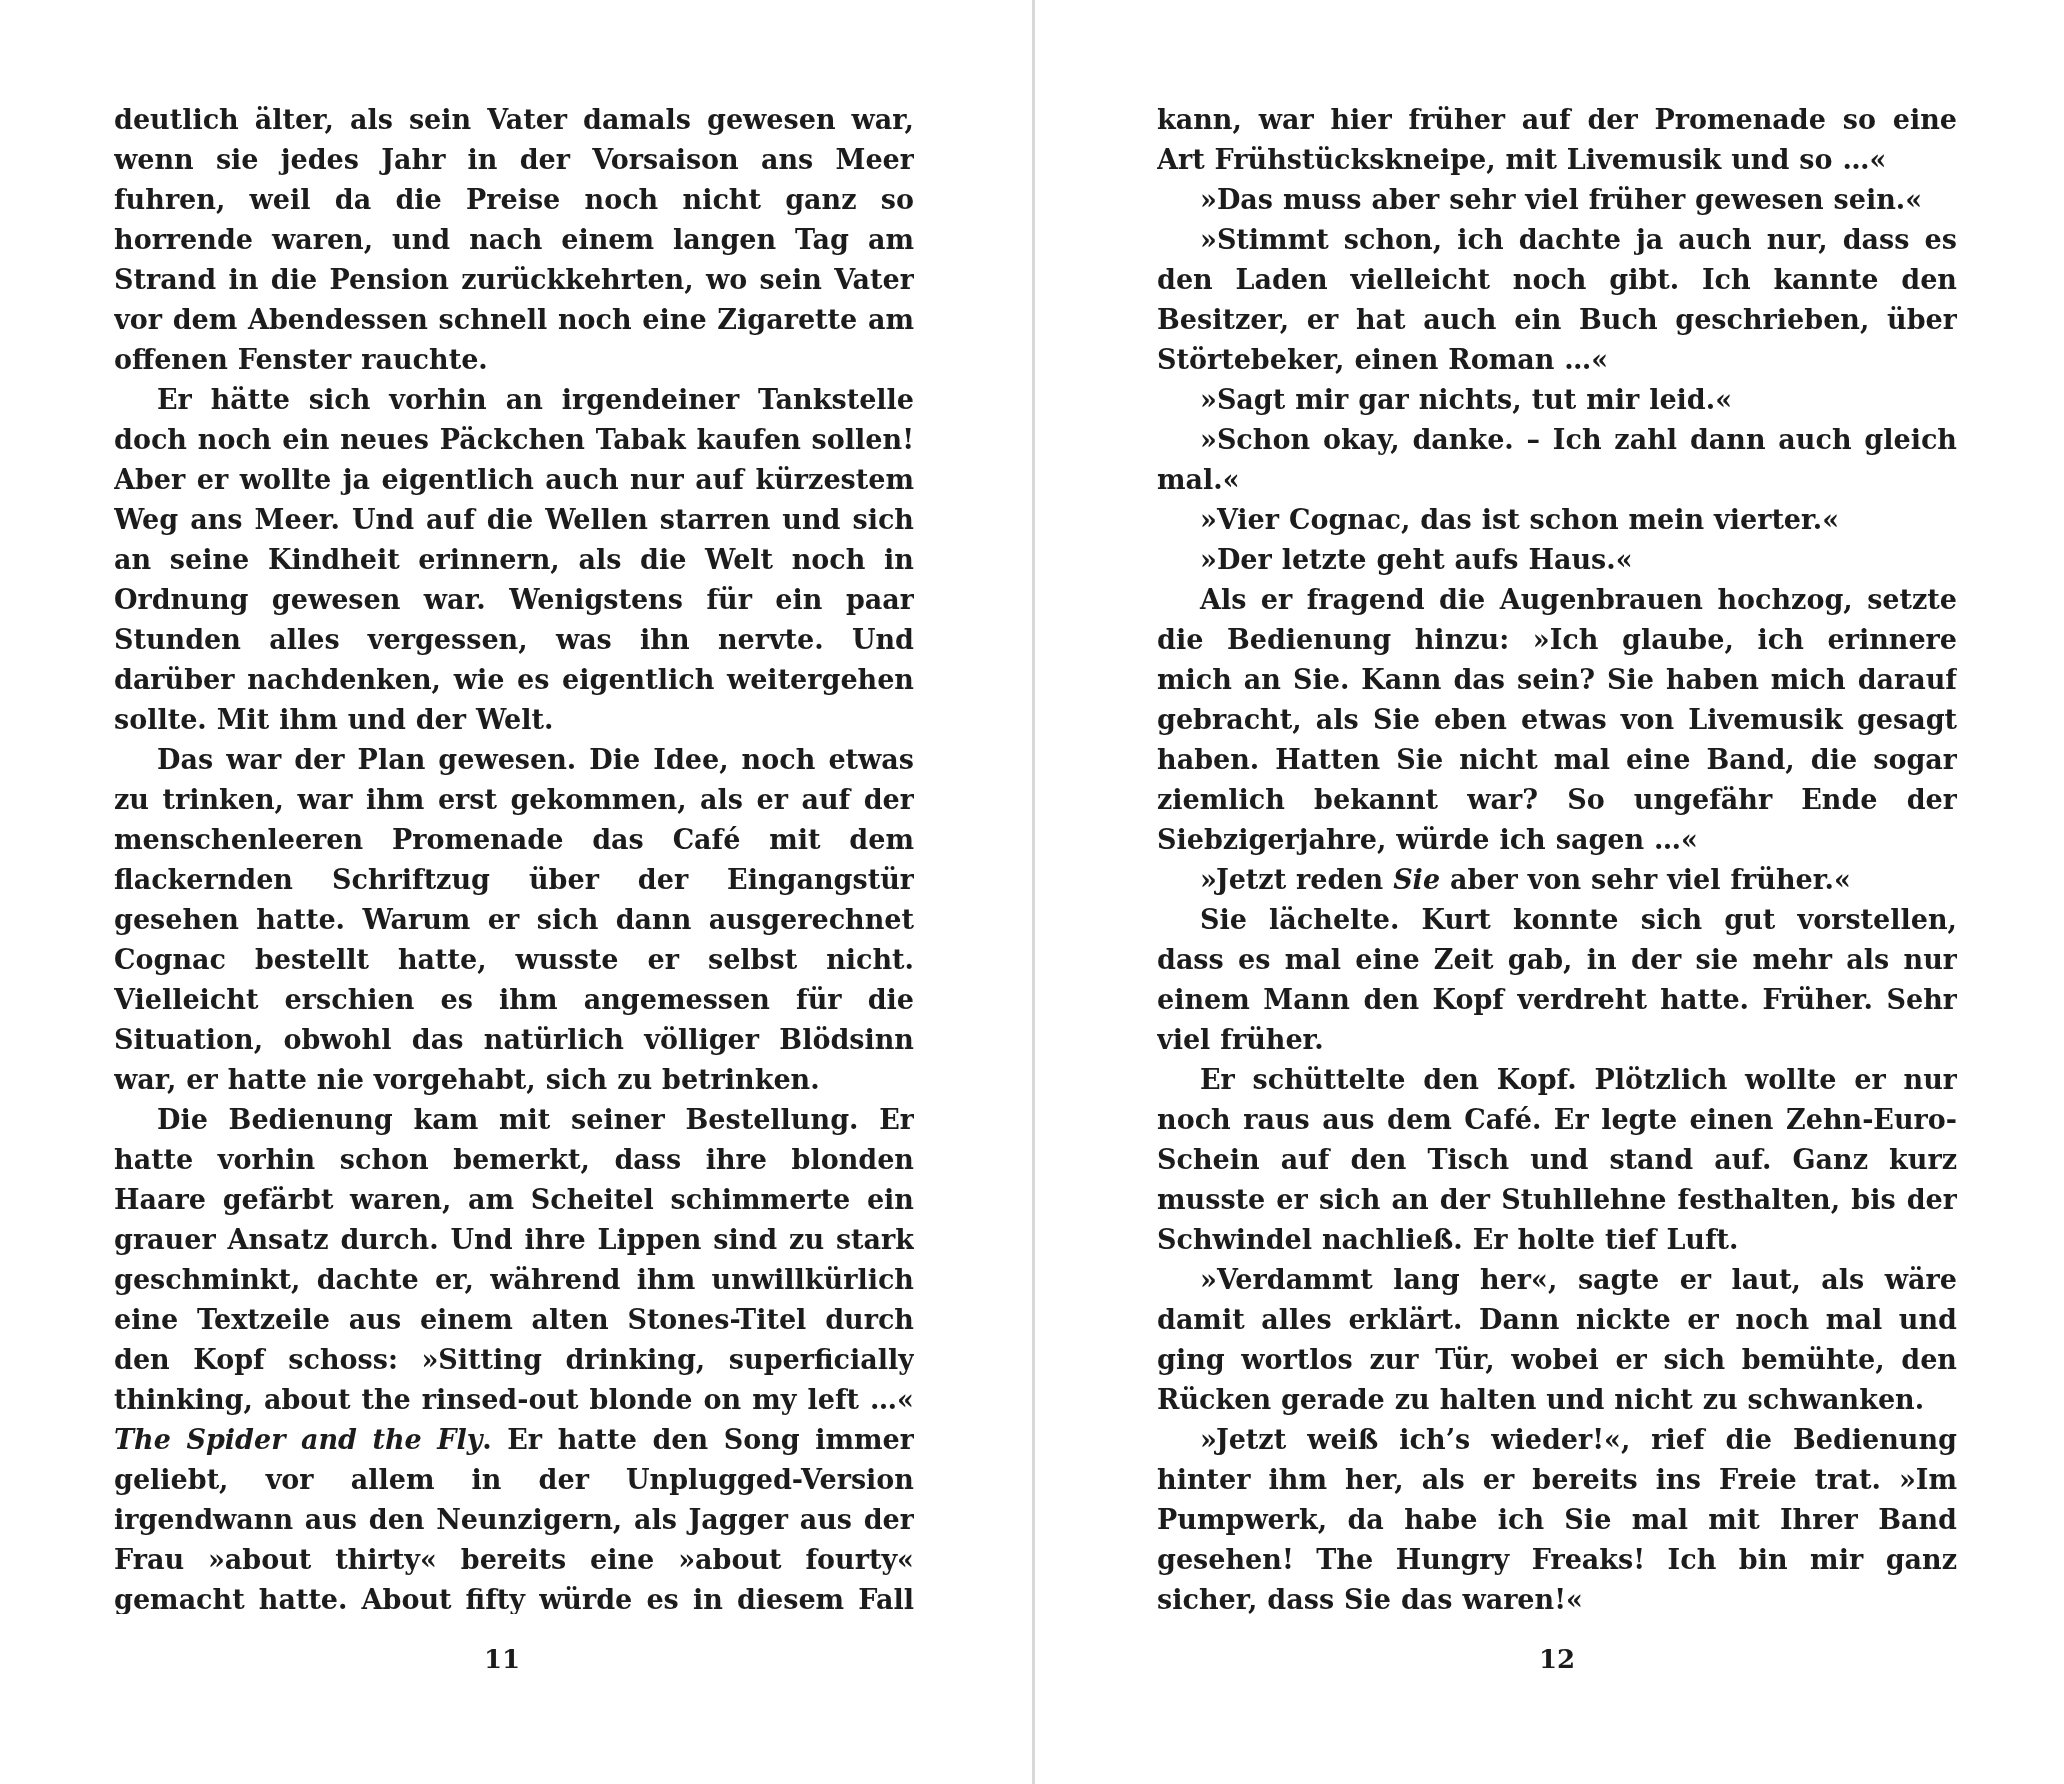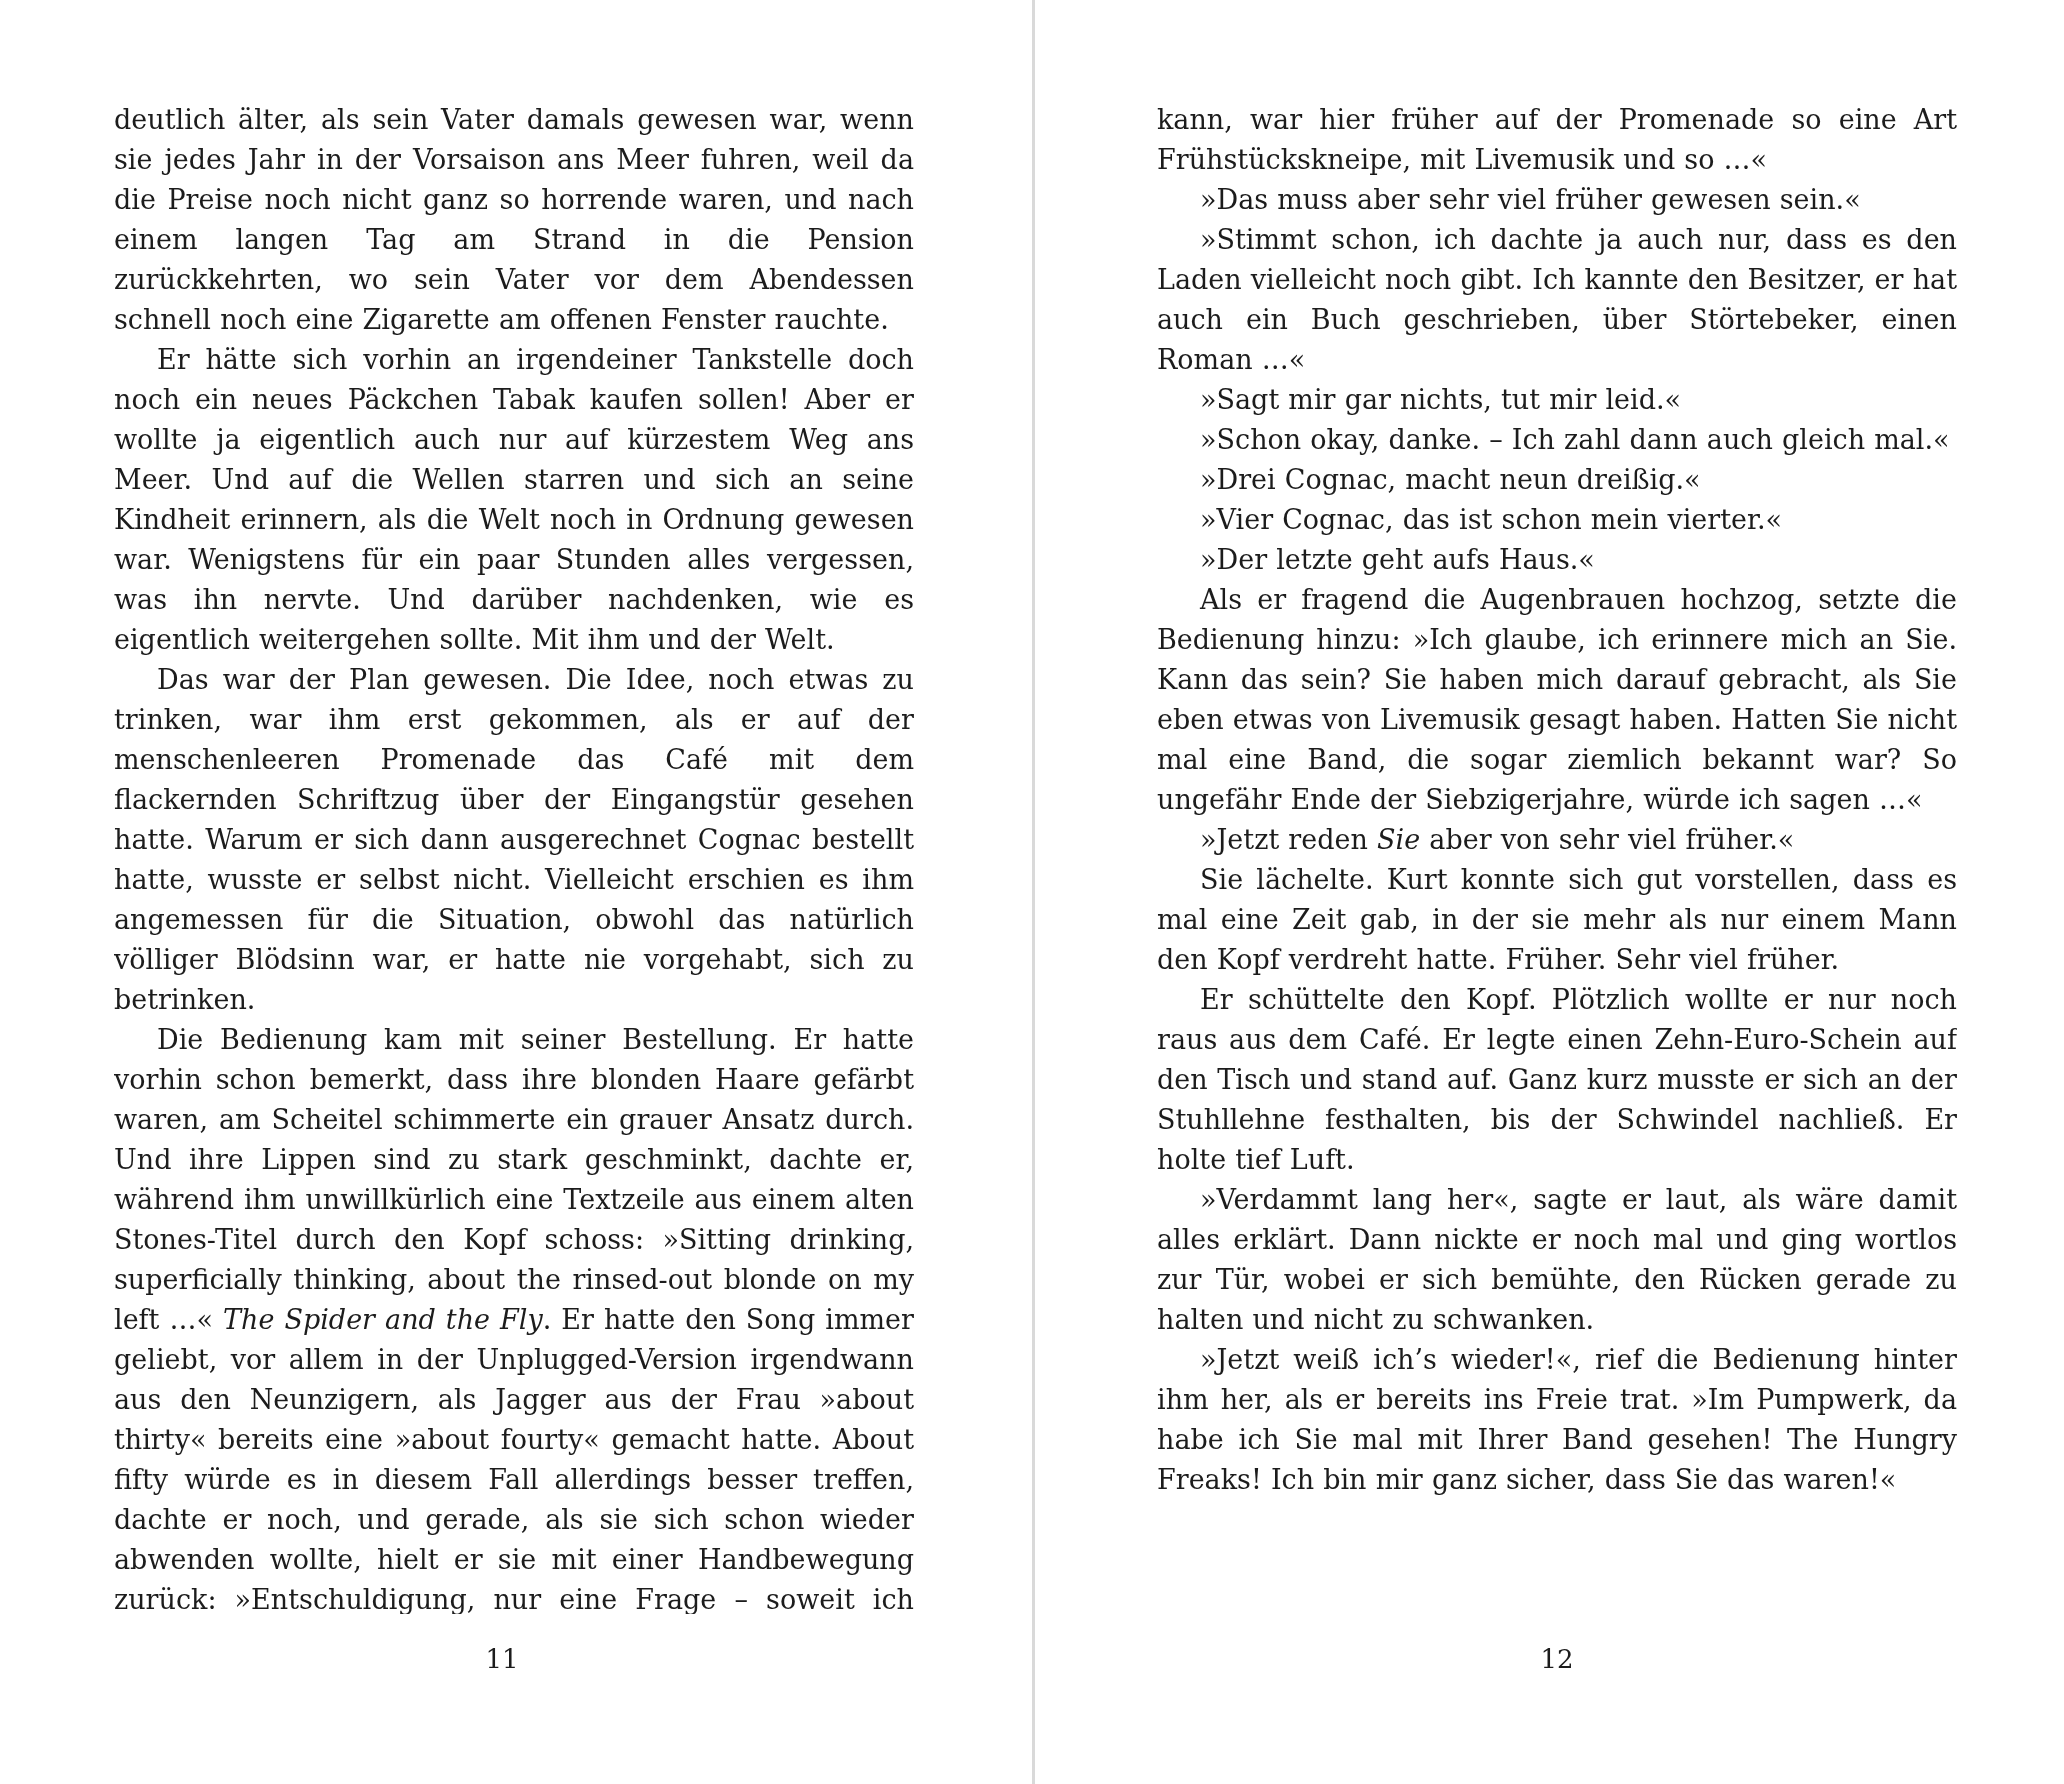--- a/index.html
+++ b/index.html
@@ -13,20 +13,21 @@
     position: relative;
     font-family: "DejaVu Serif", "Liberation Serif", serif;
     color: #1c1c1c;
     overflow: hidden;
   }
   .spread {
     display: flex;
     width: 2065px;
     height: 1784px;
     position: relative;
+    font-weight: bold;
   }
   .page {
     width: 1032px;
     height: 1784px;
     position: relative;
     background: #ffffff;
   }
   .divider {
     position: absolute;
     left: 1032px;
@@ -87,21 +88,20 @@
     <div class="page-number">11</div>
   </div>
 
   <div class="page page-right">
     <div class="text-block">
         <p class=""><span>kann, war hier früher auf der Promenade so eine Art Frühstückskneipe, mit Livemusik und so …«</span></p>
         <p class="indent"><span>»Das muss aber sehr viel früher gewesen sein.«</span></p>
         <p class="indent"><span>»Stimmt schon, ich dachte ja auch nur, dass es den Laden vielleicht noch gibt. Ich kannte den Besitzer, er hat auch ein Buch geschrieben, über Störtebeker, einen Roman …«</span></p>
         <p class="indent"><span>»Sagt mir gar nichts, tut mir leid.«</span></p>
         <p class="indent"><span>»Schon okay, danke. – Ich zahl dann auch gleich mal.«</span></p>
-        <p class="indent"><span>»Drei Cognac, macht neun dreißig.«</span></p>
         <p class="indent"><span>»Vier Cognac, das ist schon mein vierter.«</span></p>
         <p class="indent"><span>»Der letzte geht aufs Haus.«</span></p>
         <p class="indent"><span>Als er fragend die Augenbrauen hochzog, setzte die Bedienung hinzu: »Ich glaube, ich erinnere mich an Sie. Kann das sein? Sie haben mich darauf gebracht, als Sie eben etwas von Livemusik gesagt haben. Hatten Sie nicht mal eine Band, die sogar ziemlich bekannt war? So ungefähr Ende der Siebzigerjahre, würde ich sagen …«</span></p>
         <p class="indent"><span>»Jetzt reden </span><em>Sie</em><span> aber von sehr viel früher.«</span></p>
         <p class="indent"><span>Sie lächelte. Kurt konnte sich gut vorstellen, dass es mal eine Zeit gab, in der sie mehr als nur einem Mann den Kopf verdreht hatte. Früher. Sehr viel früher.</span></p>
         <p class="indent"><span>Er schüttelte den Kopf. Plötzlich wollte er nur noch raus aus dem Café. Er legte einen Zehn-Euro-Schein auf den Tisch und stand auf. Ganz kurz musste er sich an der Stuhllehne festhalten, bis der Schwindel nachließ. Er holte tief Luft.</span></p>
         <p class="indent"><span>»Verdammt lang her«, sagte er laut, als wäre damit alles erklärt. Dann nickte er noch mal und ging wortlos zur Tür, wobei er sich bemühte, den Rücken gerade zu halten und nicht zu schwanken.</span></p>
         <p class="indent"><span>»Jetzt weiß ich’s wieder!«, rief die Bedienung hinter ihm her, als er bereits ins Freie trat. »Im Pumpwerk, da habe ich Sie mal mit Ihrer Band gesehen! The Hungry Freaks! Ich bin mir ganz sicher, dass Sie das waren!«</span></p>
       </div>
     <div class="page-number">12</div>

